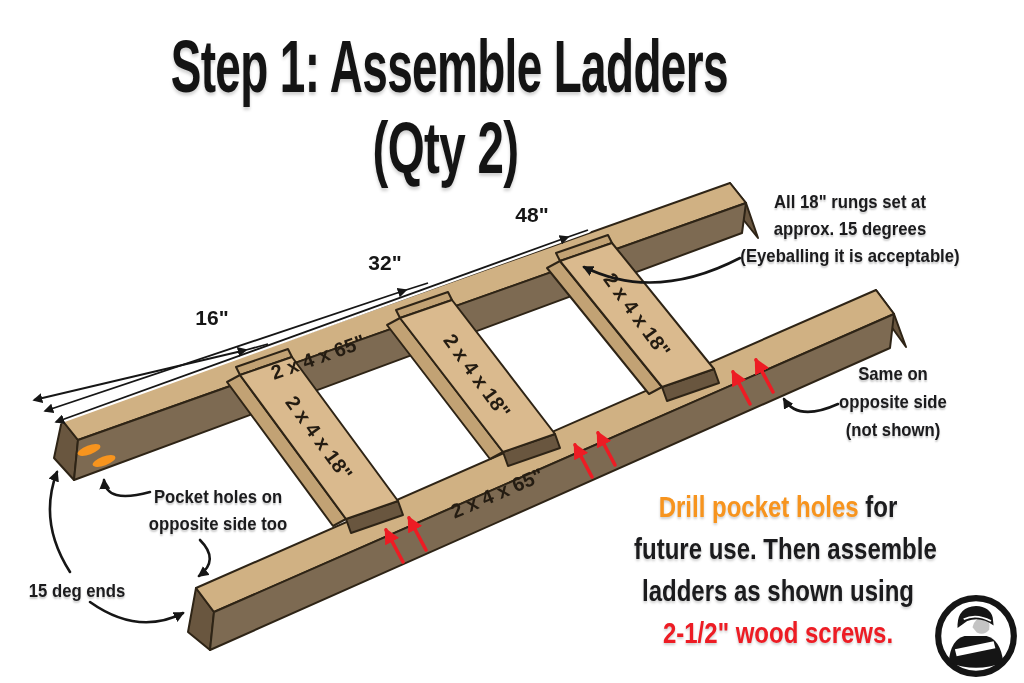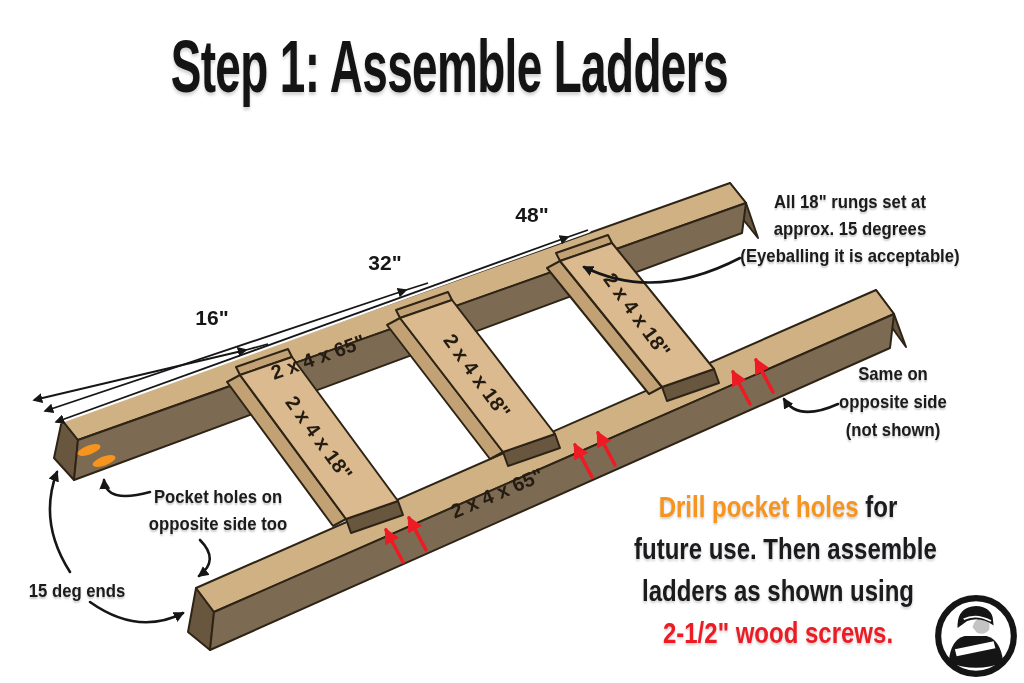--- a/index.html
+++ b/index.html
@@ -121,20 +121,21 @@
       <path d="M 838,404 Q 798,422 784,399" marker-end="url(#mBlk)"></path>
       <path d="M 150,492 Q 106,504 104,480" marker-end="url(#mBlk)"></path>
       <path d="M 200,540 Q 220,560 199,576" marker-end="url(#mBlk)"></path>
       <path d="M 70,572 Q 38,522 57,472" marker-end="url(#mBlk)"></path>
       <path d="M 90,602 Q 138,636 183,613" marker-end="url(#mBlk)"></path>
     </g>
   </svg>
 
   <div class="title">
     <span class="t1">Step 1: Assemble Ladders</span>
+    <span class="t2"><span>(Qty 2)</span></span>
   </div>
 
   <div class="note note-rung-angle">
     <div>All 18" rungs set at</div>
     <div>approx. 15 degrees</div>
     <div>(Eyeballing it is acceptable)</div>
   </div>
 
   <div class="note note-opposite">
     <div>Same on</div>

